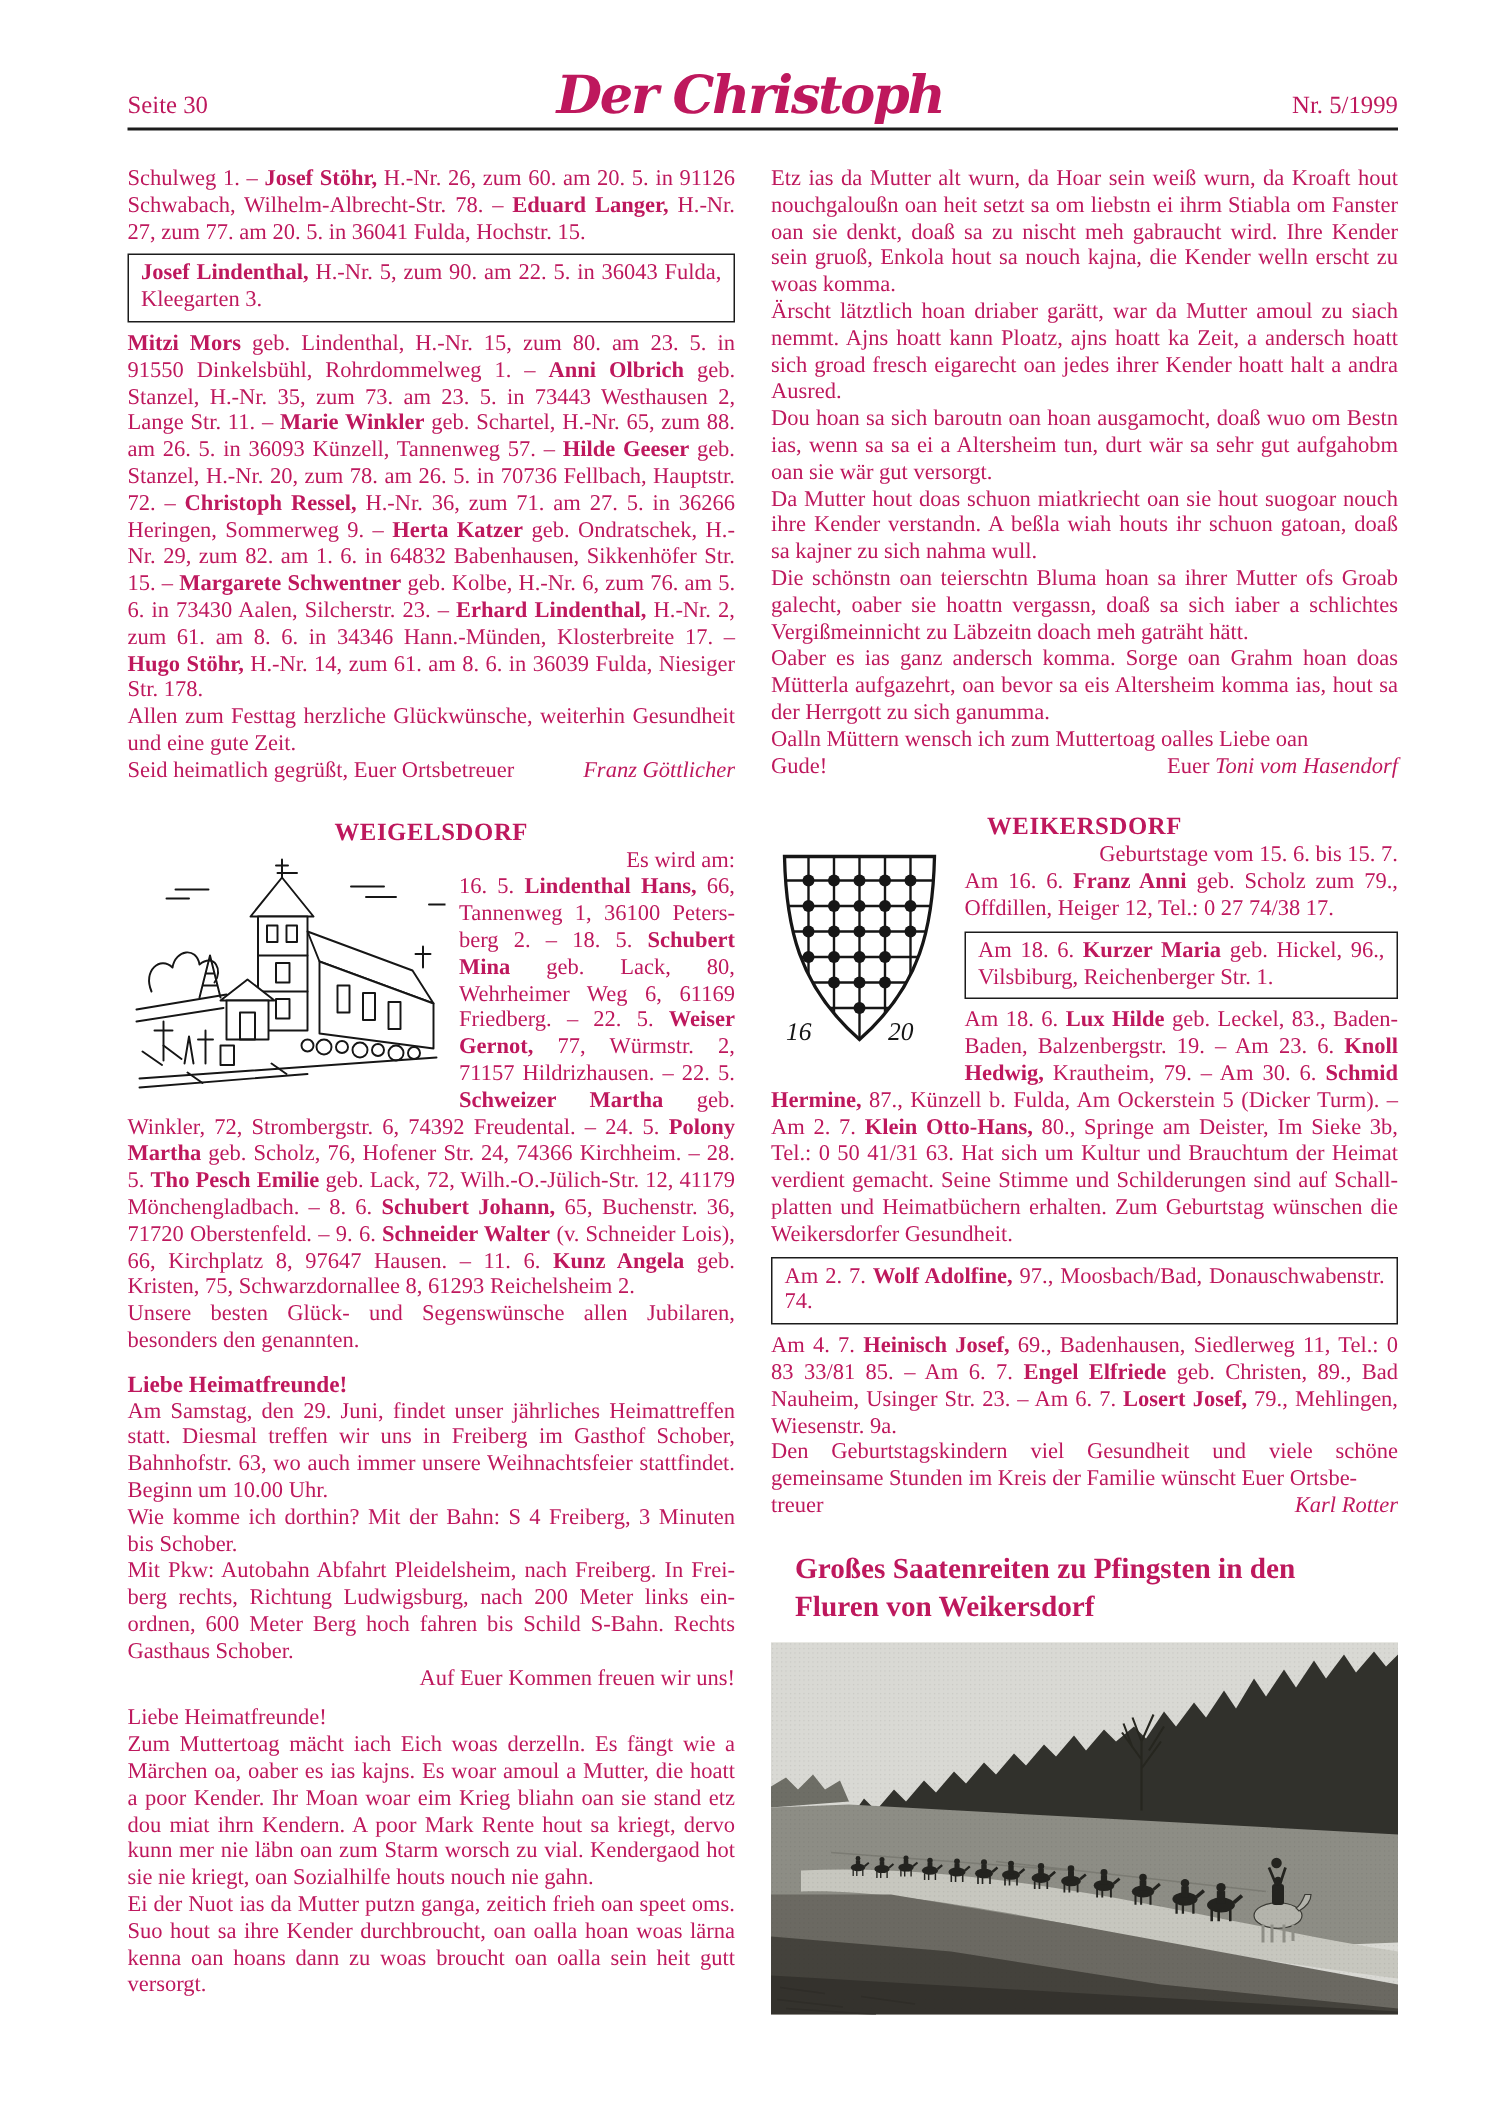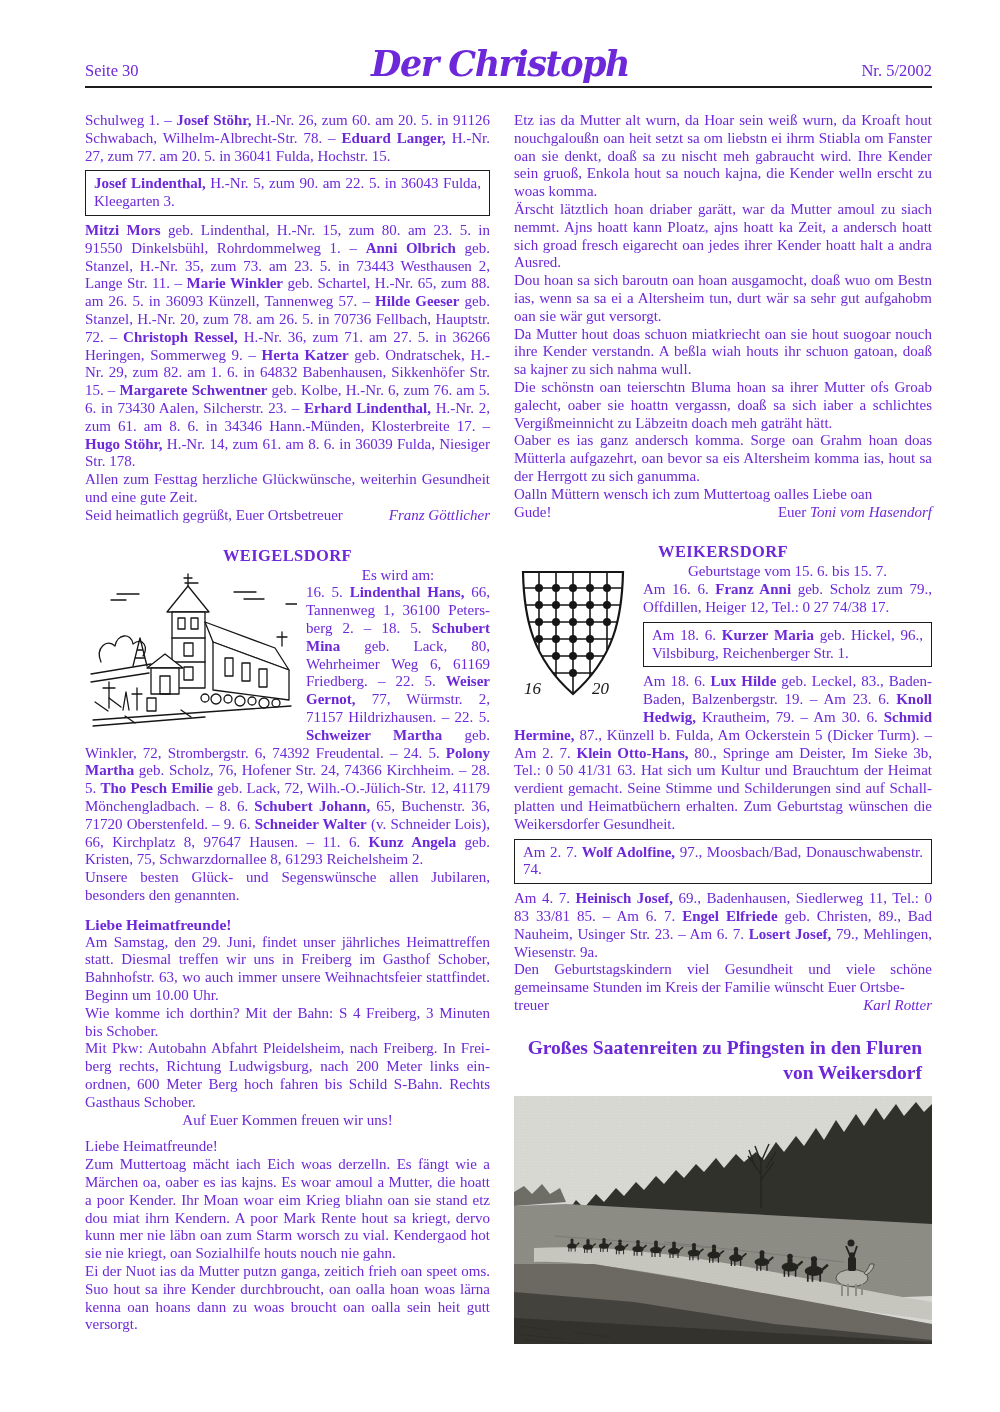--- a/index.html
+++ b/index.html
@@ -1,65 +1,65 @@
 <!DOCTYPE html>
 <html lang="de"><head>
 <meta charset="utf-8">
 <style>
   html,body{margin:0;padding:0;background:#ffffff;}
   .page{
     position:relative; width:1000px; height:1412px; background:#ffffff;
-    color:#6d28d9; font-family:"Liberation Serif", serif; overflow:hidden;
+    color:#be185d; font-family:"Liberation Serif", serif; overflow:hidden;
     box-sizing:border-box; padding:48px 68px 0 85px;
   }
   .header{
     display:flex; justify-content:space-between; align-items:baseline;
     border-bottom:2px solid #1c1c1c; padding-bottom:5px;
   }
   .header .side{font-size:16.5px;}
   .masthead{
     font-family:"DejaVu Serif", serif; font-weight:bold; font-style:italic;
     font-size:35px; letter-spacing:-1.5px; line-height:.9;
   }
   .cols{display:flex; gap:24px; margin-top:24px;}
   .col{box-sizing:border-box;}
   .col.left{width:412px;}
   .col.right{width:421px;}
   p{margin:0; font-size:15px; line-height:17.8px; text-align:justify; hyphens:auto;}
-  p.nojust{text-align:center;}
+  p.nojust{text-align:right;}
   .box{
     border:1.4px solid #1c1c1c; padding:4px 8px; margin:5px 0 6px 0;
     display:flow-root; background:#fff;
   }
   .sigrow{display:flex; justify-content:space-between; font-size:15px; line-height:17.8px;}
   .sig{font-style:italic;text-align:right;}
   h2.section-title{
     font-size:16.5px; font-weight:bold; text-align:center; letter-spacing:.4px;
     margin:22px 0 2px 0; line-height:1.1;
   }
   h3.subhead{font-size:15.5px; font-weight:bold; margin:11px 0 0 0; line-height:17.8px;}
   p.plainhead{margin-top:9px;}
   .church{float:left; width:212px; height:158px; margin:3px 9px 2px 0;}
   .crest{float:left; width:118px; height:142px; margin:3px 11px 2px 0;}
   h1.event-title{
-    font-size:19.5px; font-weight:bold; text-align:right; line-height:1.3;
-    margin:20px 10px 11px 4px;
+    font-size:19.5px; font-weight:bold; text-align:left; line-height:1.3;
+    margin:20px 10px 11px 16px;
   }
   .photo{display:block; width:418px; height:248px; margin-top:4px; background:#d9d9d4;}
   .wrapblock::after{content:""; display:block; clear:none;}
 </style>
 </head>
 <body>
 
 <div class="page">
 
   <div class="header">
     <span class="side">Seite 30</span>
     <span class="masthead">Der Christoph</span>
-    <span class="side">Nr. 5/2002</span>
+    <span class="side">Nr. 5/1999</span>
   </div>
 
   <div class="cols">
 
     <div class="col left">
       <p><span>Schulweg 1. – </span><span style="font-weight: bold;">Josef Stöhr,</span><span> H.-Nr. 26, zum 60. am 20. 5. in 91126 Schwabach, Wilhelm-Albrecht-Str. 78. – </span><span style="font-weight: bold;">Eduard Langer,</span><span> H.-Nr. 27, zum 77. am 20. 5. in 36041 Fulda, Hochstr. 15.</span></p>
 
       <div class="box">
         <p><span style="font-weight: bold;">Josef Lindenthal,</span><span> H.-Nr. 5, zum 90. am 22. 5. in 36043 Fulda, Kleegarten 3.</span></p>
       </div>

